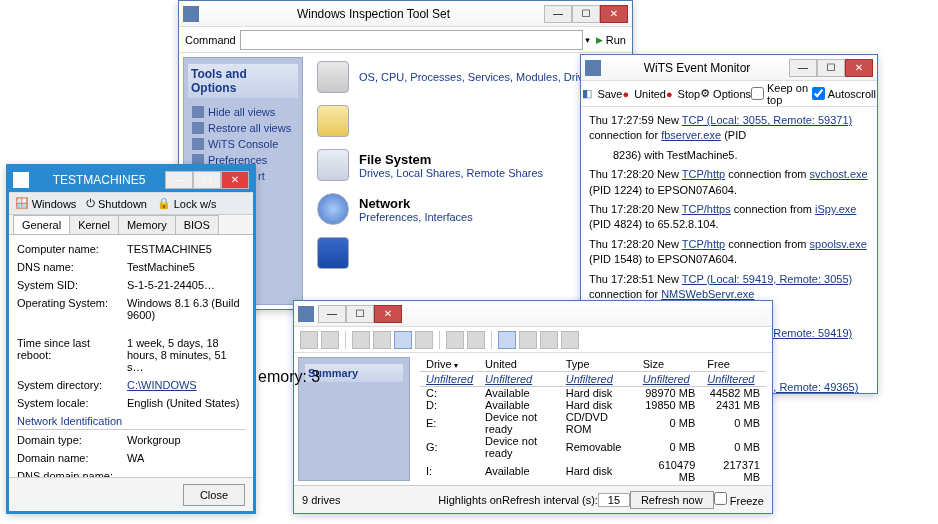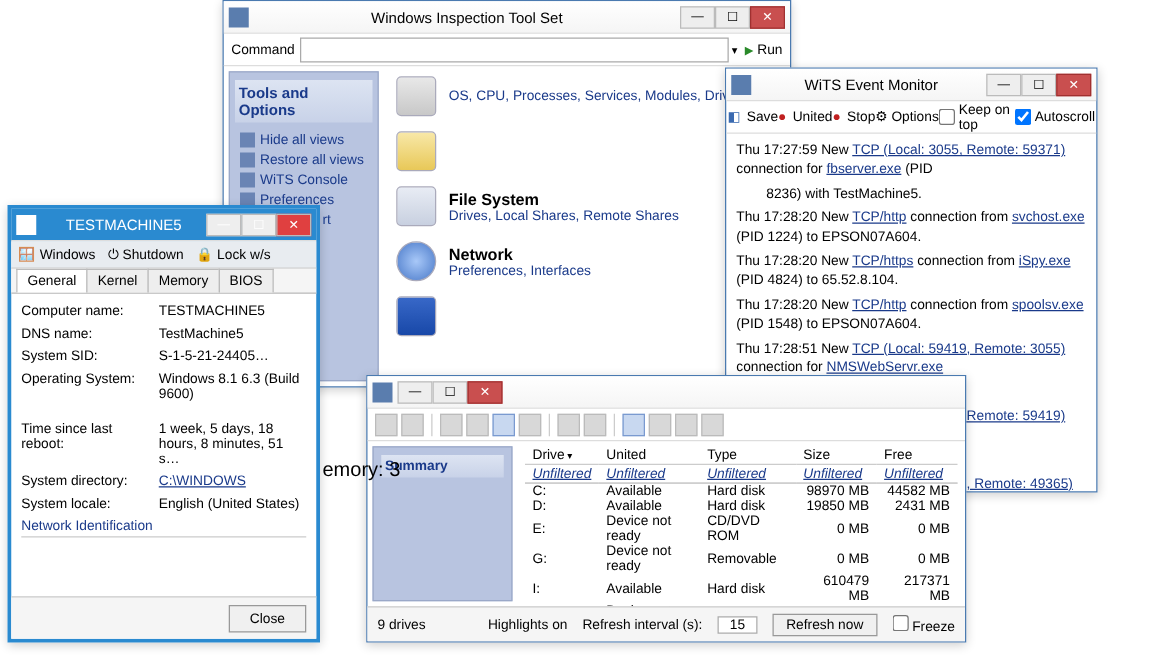--- a/index.html
+++ b/index.html
@@ -79,21 +79,21 @@
 #drives .body { display:flex; height:calc(100% - 52px - 28px); }
 #drives .side { width:112px; background:#b8c4e0; padding:6px; border:1px solid #9aa8c8; margin:4px; }
 #drives .side h4 { color:#1a3a8a; font-size:11px; background:linear-gradient(#dde4f2,#c8d2e8); padding:3px; }
 #drives .tablewrap { flex:1; padding:4px 6px; overflow:hidden; }
 #drives table { width:100%; border-collapse:collapse; font-size:11px; }
 #drives th { text-align:left; padding:1px 6px; font-weight:normal; border-bottom:1px solid #ccc; }
 #drives th .sort::after { content:" ▾"; font-size:8px; }
 #drives .filter { color:#1a3a8a; text-decoration:underline; font-style:italic; cursor:pointer; }
 #drives td { padding:0 6px; }
 #drives td.r { text-align:right; }
-#drives .status { position:absolute; bottom:0; left:0; right:0; height:28px; display:flex; align-items:center; padding:0 8px; gap:12px; border-top:1px solid #ccc; background:#f5f5f5; }
+#drives .status { position:absolute; bottom:0; left:0; right:0; height:28px; display:flex; align-items:center; padding:0 8px; border-top:1px solid #ccc; background:#f5f5f5; }
 #drives .status .sp { flex:1; }
 #drives .status input.num { width:32px; border:1px solid #aaa; text-align:center; }
 #drives .status button { padding:2px 10px; border:1px solid #999; background:#f0f0f0; cursor:pointer; }
 .reddot::before { content:"●"; color:#c02020; margin-right:2px; }
 .blueico::before { content:"◧"; color:#3a6ab0; margin-right:2px; }
 </style>
 </head>
 <body>
 
 <div id="wits-main" class="window">
@@ -267,20 +267,38 @@
         <div class="prow">
           <div class="plabel">System directory:</div>
           <div class="pval link">C:\WINDOWS</div>
         </div>
         <div class="prow">
           <div class="plabel">System locale:</div>
           <div class="pval">English (United States)</div>
         </div>
       </div>
     <div class="sectionhdr">Network Identification</div>
+    <div id="testm-p3">
+        <div class="prow">
+          <div class="plabel">Domain type:</div>
+          <div class="pval">Workgroup</div>
+        </div>
+        <div class="prow">
+          <div class="plabel">Domain name:</div>
+          <div class="pval">WA</div>
+        </div>
+        <div class="prow">
+          <div class="plabel">DNS domain name:</div>
+          <div class="pval"></div>
+        </div>
+        <div class="prow">
+          <div class="plabel">Domain controller:</div>
+          <div class="pval"></div>
+        </div>
+      </div>
   </div>
   <div class="footer">
     <button>Close</button>
   </div>
 </div>
 
 <div id="drives" class="window">
   <div class="titlebar">
     <div class="icon"></div>
     <div class="winbtns">

